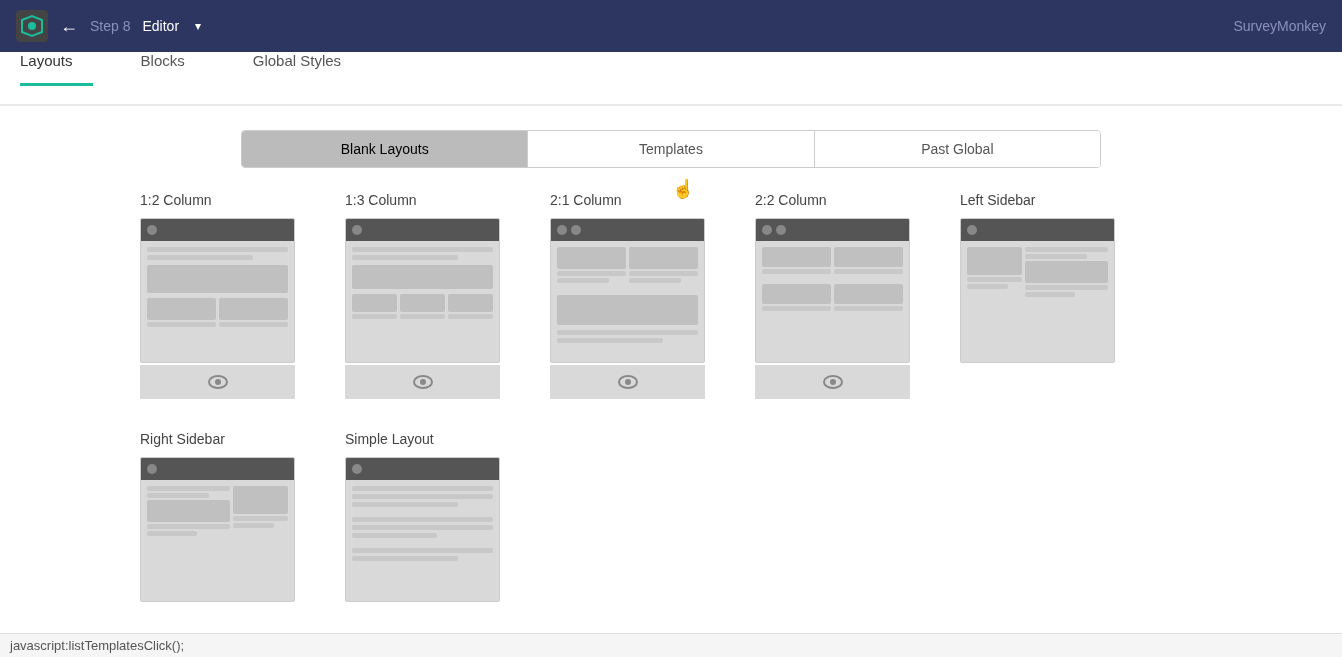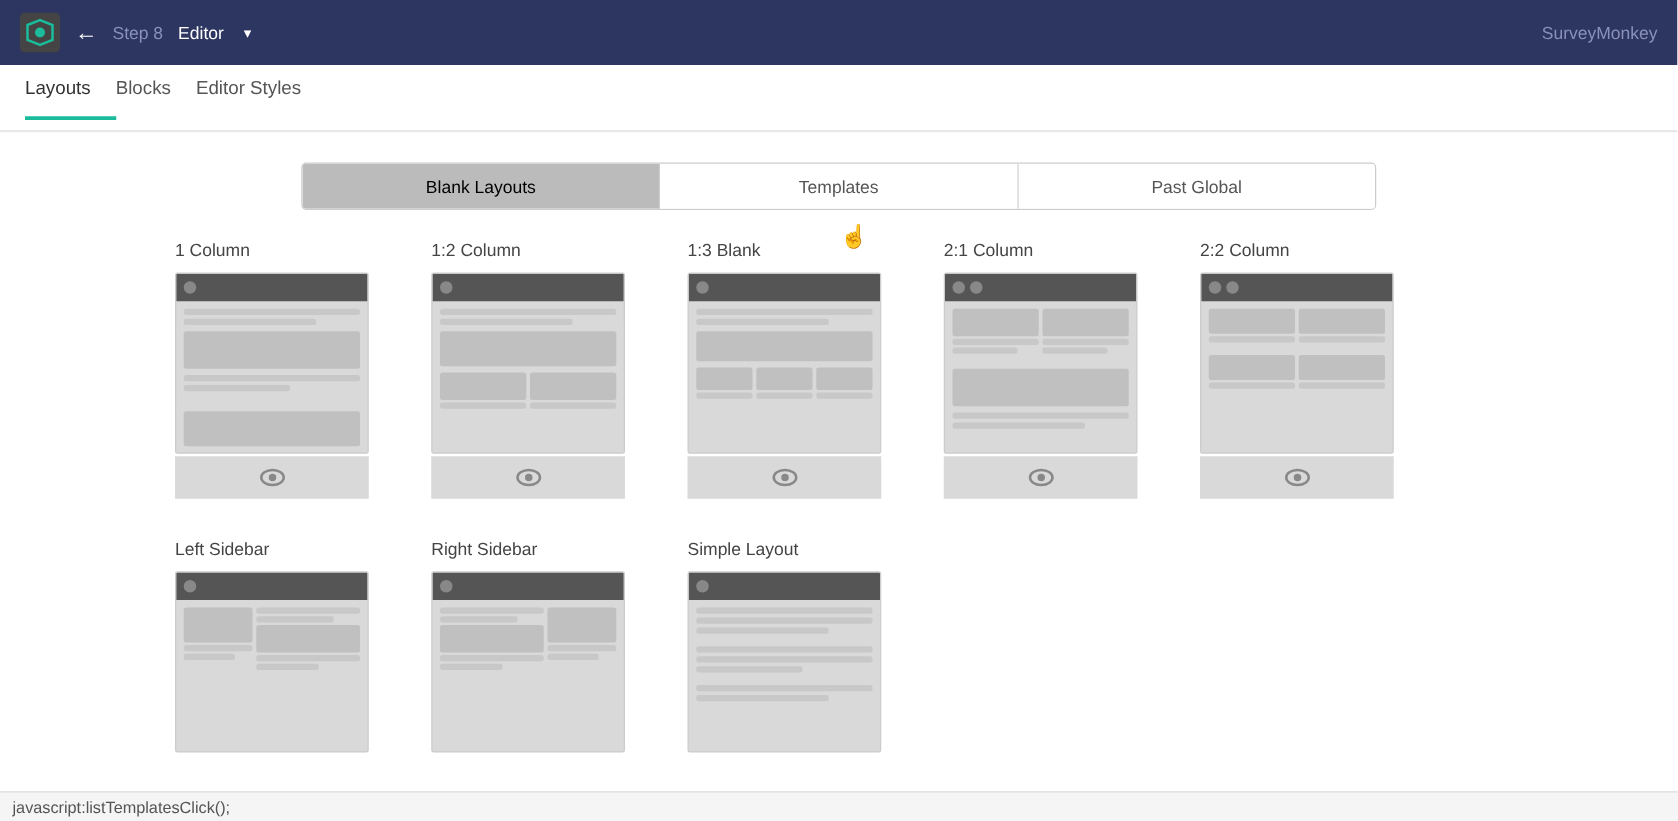--- a/index.html
+++ b/index.html
@@ -17,24 +17,25 @@
     .top-bar-left { display: flex; align-items: center; gap: 12px; }
     .back-btn { color: #fff; font-size: 18px; cursor: pointer; background: none; border: none; }
     .step-label { color: #8a91b8; font-size: 14px; }
     .step-editor { color: #fff; font-size: 14px; font-weight: 500; }
     .step-dropdown { color: #fff; font-size: 12px; cursor: pointer; background: none; border: none; margin-left: 4px; }
     .brand-name { color: #8a91b8; font-size: 14px; }
 
     
     .sub-nav {
       display: flex;
-      align-items: center;
+      align-items: flex-start;
       padding: 0 0 0 20px;
       border-bottom: 2px solid #e8e8e8;
       height: 54px;
+      gap: 48px;
     }
     .sub-nav-item {
       padding: 0 20px 14px 0;
       font-size: 15px;
       color: #555;
       cursor: pointer;
       border-bottom: 3px solid transparent;
       margin-bottom: -2px;
     }
     .sub-nav-item.active {
@@ -198,55 +199,33 @@
     <span class="step-label">Step 8</span>
     <span class="step-editor">Editor</span>
     <button class="step-dropdown">▾</button>
   </div>
   <span class="brand-name">SurveyMonkey</span>
 </div>
 
 <div class="sub-nav">
   <div class="sub-nav-item active">Layouts</div>
   <div class="sub-nav-item">Blocks</div>
-  <div class="sub-nav-item">Editor Styles</div>
+  <div class="sub-nav-item">Global Styles</div>
 </div>
 
 <div class="main-content">
 
   <div class="layout-selector">
     <button class="layout-selector-btn active">Blank Layouts</button>
     <button class="layout-selector-btn">Templates</button>
     <button class="layout-selector-btn">Past Global</button>
   </div>
 
   <div class="layout-grid">
 
-    <div class="layout-item">
-      <div class="layout-item-title">1 Column</div>
-      <div class="thumb">
-        <div class="thumb-header">
-            <div class="thumb-header-circle"></div>
-          </div>
-        <div class="thumb-body">
-          <div class="thumb-line"></div>
-          <div class="thumb-line short"></div>
-          <div class="thumb-img" style="height:30px;margin:2px 0;"></div>
-          <div class="thumb-line"></div>
-          <div class="thumb-line medium"></div>
-          <div style="height:8px;"></div>
-          <div class="thumb-img" style="height:28px;margin:2px 0;"></div>
-          <div class="thumb-line"></div>
-
-        </div>
-      </div>
-      <div class="preview-icon-row">
-        <div class="preview-eye"></div>
-      </div>
-    </div>
 
     <div class="layout-item">
       <div class="layout-item-title">1:2 Column</div>
       <div class="thumb">
         <div class="thumb-header">
             <div class="thumb-header-circle"></div>
           </div>
         <div class="thumb-body">
           <div class="thumb-line"></div>
           <div class="thumb-line short"></div>
@@ -262,21 +241,21 @@
             </div>
           </div>
         </div>
       </div>
       <div class="preview-icon-row">
         <div class="preview-eye"></div>
       </div>
     </div>
 
     <div class="layout-item">
-      <div class="layout-item-title">1:3 Blank</div>
+      <div class="layout-item-title">1:3 Column</div>
       <div class="thumb">
         <div class="thumb-header">
             <div class="thumb-header-circle"></div>
           </div>
         <div class="thumb-body">
           <div class="thumb-line"></div>
           <div class="thumb-line short"></div>
           <div class="thumb-img" style="height:24px;margin:2px 0;"></div>
           <div class="thumb-row">
             <div class="thumb-col">

